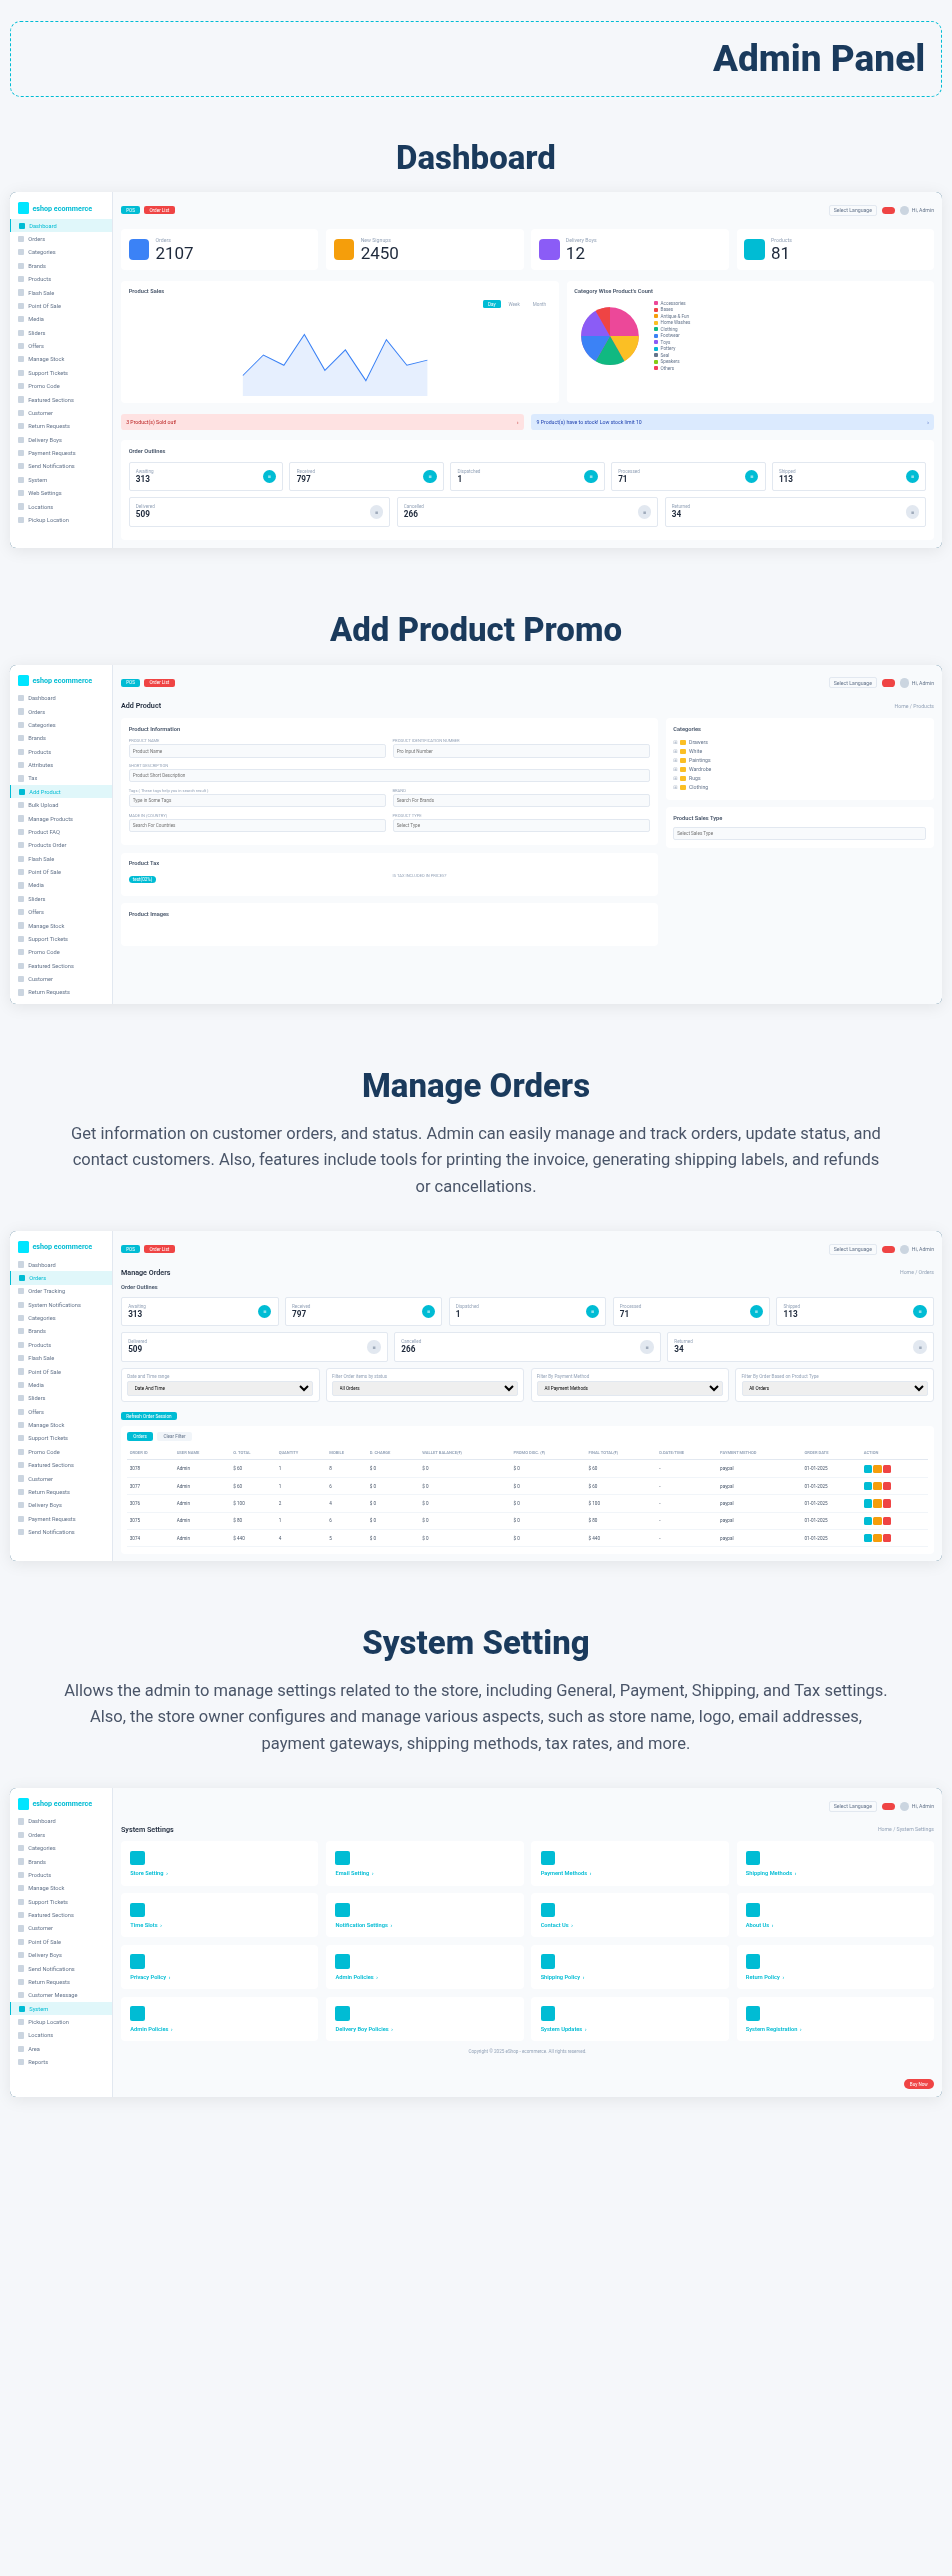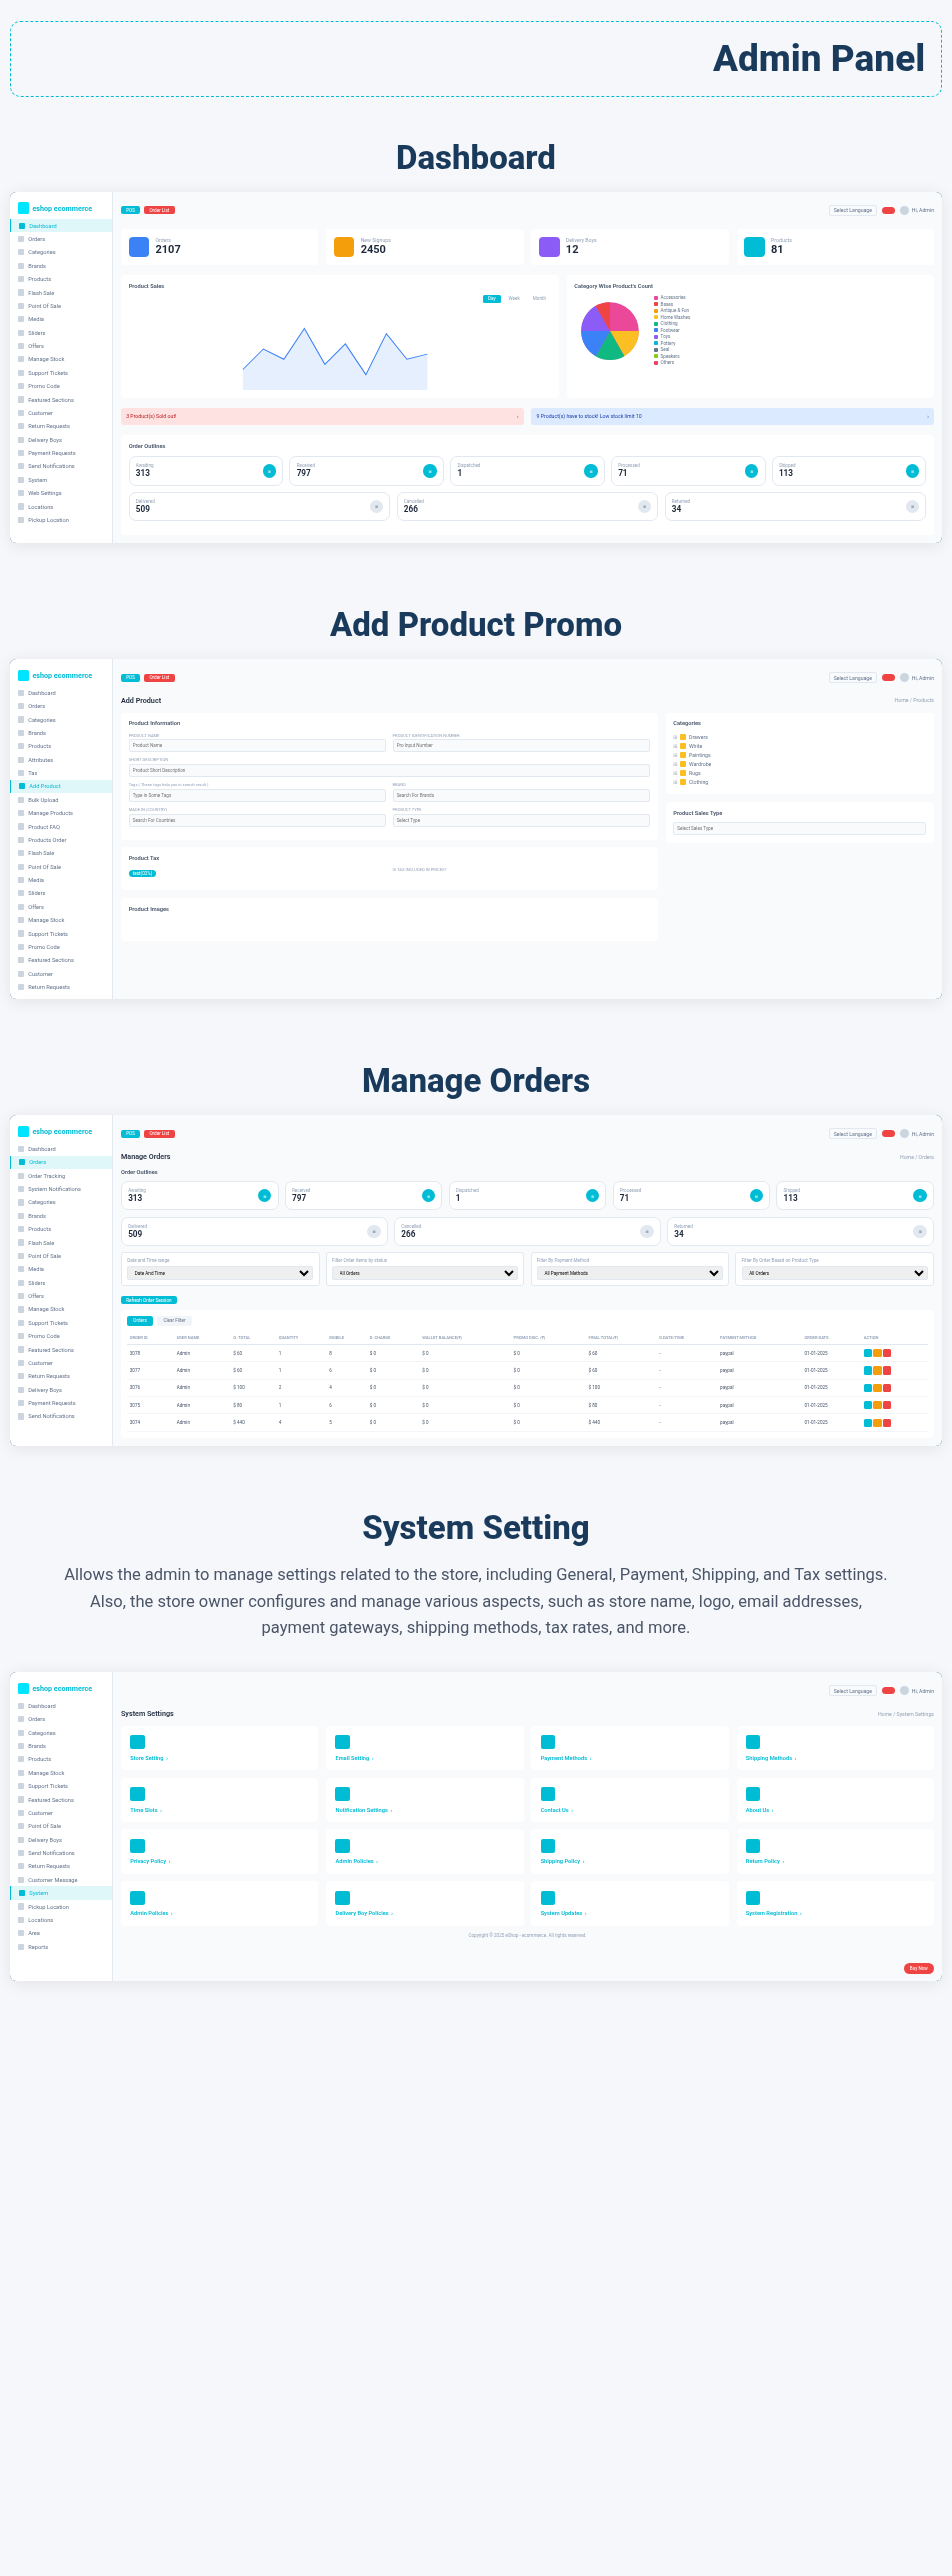--- a/index.html
+++ b/index.html
@@ -30,21 +30,21 @@
 .avatar{width:9.3px;height:9.3px;background:#cbd5e0;border-radius:50%}
 .stat-row{display:flex;gap:7.7px;margin-bottom:10.3px}
 .stat-card{flex:1;background:#fff;border-radius:4.1px;padding:7.7px;display:flex;align-items:center;gap:6.2px}
 .stat-icon{width:20.6px;height:20.6px;border-radius:4.1px;display:flex;align-items:center;justify-content:center}
 .stat-icon.blue{background:#3b82f6}
 .stat-icon.orange{background:#f59e0b}
 .stat-icon.purple{background:#8b5cf6}
 .stat-icon.teal{background:#00bcd4}
 .stat-info{flex:1}
 .stat-label{font-size:5.2px;color:#94a3b8}
-.stat-value{font-size:11px;font-weight:700;color:#1e293b}
+.stat-value{font-size:17px;font-weight:400;color:#1e293b}
 .content-row{display:flex;gap:7.7px;margin-bottom:10.3px}
 .panel{background:#fff;border-radius:4.1px;padding:7.7px}
 .panel-title{font-size:5.7px;font-weight:600;color:#475569;margin-bottom:6.2px}
 .chart-panel{flex:1.2}
 .chart-tabs{display:flex;gap:2.6px;justify-content:flex-end;margin-bottom:5.2px}
 .chart-tab{padding:1.5px 5.2px;font-size:4.6px;border-radius:1.5px;color:#94a3b8}
 .chart-tab.active{background:#00bcd4;color:#fff}
 .line-chart{height:82px;position:relative}
 .line-chart svg{width:100%;height:100%}
 .pie-panel{flex:1}
@@ -52,21 +52,21 @@
 .pie-chart{width:72px;height:72px}
 .pie-legend{font-size:4.6px;color:#64748b}
 .pie-legend-item{display:flex;align-items:center;gap:2.6px;margin-bottom:1.5px}
 .legend-dot{width:4.1px;height:4.1px;border-radius:1px}
 .alert-row{display:flex;gap:7.7px;margin-bottom:10.3px}
 .alert-box{flex:1;padding:5.2px;border-radius:3.1px;font-size:5.2px;display:flex;justify-content:space-between;align-items:center}
 .alert-red{background:#fee2e2;color:#b91c1c}
 .alert-blue{background:#dbeafe;color:#1e40af}
 .order-outlines .panel-title{margin-bottom:7.7px}
 .outline-grid{display:flex;gap:6.2px;margin-bottom:6.2px}
-.outline-card{flex:1;background:#fff;border:0.5px solid #e2e8f0;border-radius:7px;padding:6.2px;display:flex;justify-content:space-between;align-items:center}
+.outline-card{flex:1;background:#fff;border:0.5px solid #e2e8f0;border-radius:2px;padding:6.2px;display:flex;justify-content:space-between;align-items:center}
 .out-label{font-size:4.6px;color:#94a3b8}
 .out-value{font-size:8.2px;font-weight:700;color:#1e293b}
 .out-icon{width:13.4px;height:13.4px;border-radius:50%;display:flex;align-items:center;justify-content:center;font-size:5.2px}
 .out-icon.teal{background:#00bcd4;color:#fff}
 .out-icon.gray{background:#e2e8f0;color:#64748b}
 .page-header{display:flex;justify-content:space-between;align-items:center;margin-bottom:7.7px}
 .page-title{font-size:7.2px;font-weight:600;color:#1e293b}
 .breadcrumb{font-size:5.2px;color:#94a3b8}
 .form-grid{display:flex;gap:7.7px}
 .form-left{flex:2}
@@ -622,20 +622,21 @@
             <input class="form-input" placeholder="Select Sales Type" style="">
           </div>
         </div>
       </div>
     </div>
   </div>
 </div>
 
 <div class="section">
   <h2 class="section-title">Manage Orders</h2>
+  <p class="section-desc">Get information on customer orders, and status. Admin can easily manage and track orders, update status, and contact customers. Also, features include tools for printing the invoice, generating shipping labels, and refunds or cancellations.</p>
 
   <div class="screenshot">
     <div class="sidebar">
       <div class="logo-area">
             <span class="logo-cart"></span>
             <span>eshop ecommerce</span>
           </div>
       <div id="sb-ord">
             <div class="sidebar-item">
               <span class="si-icon"></span>

